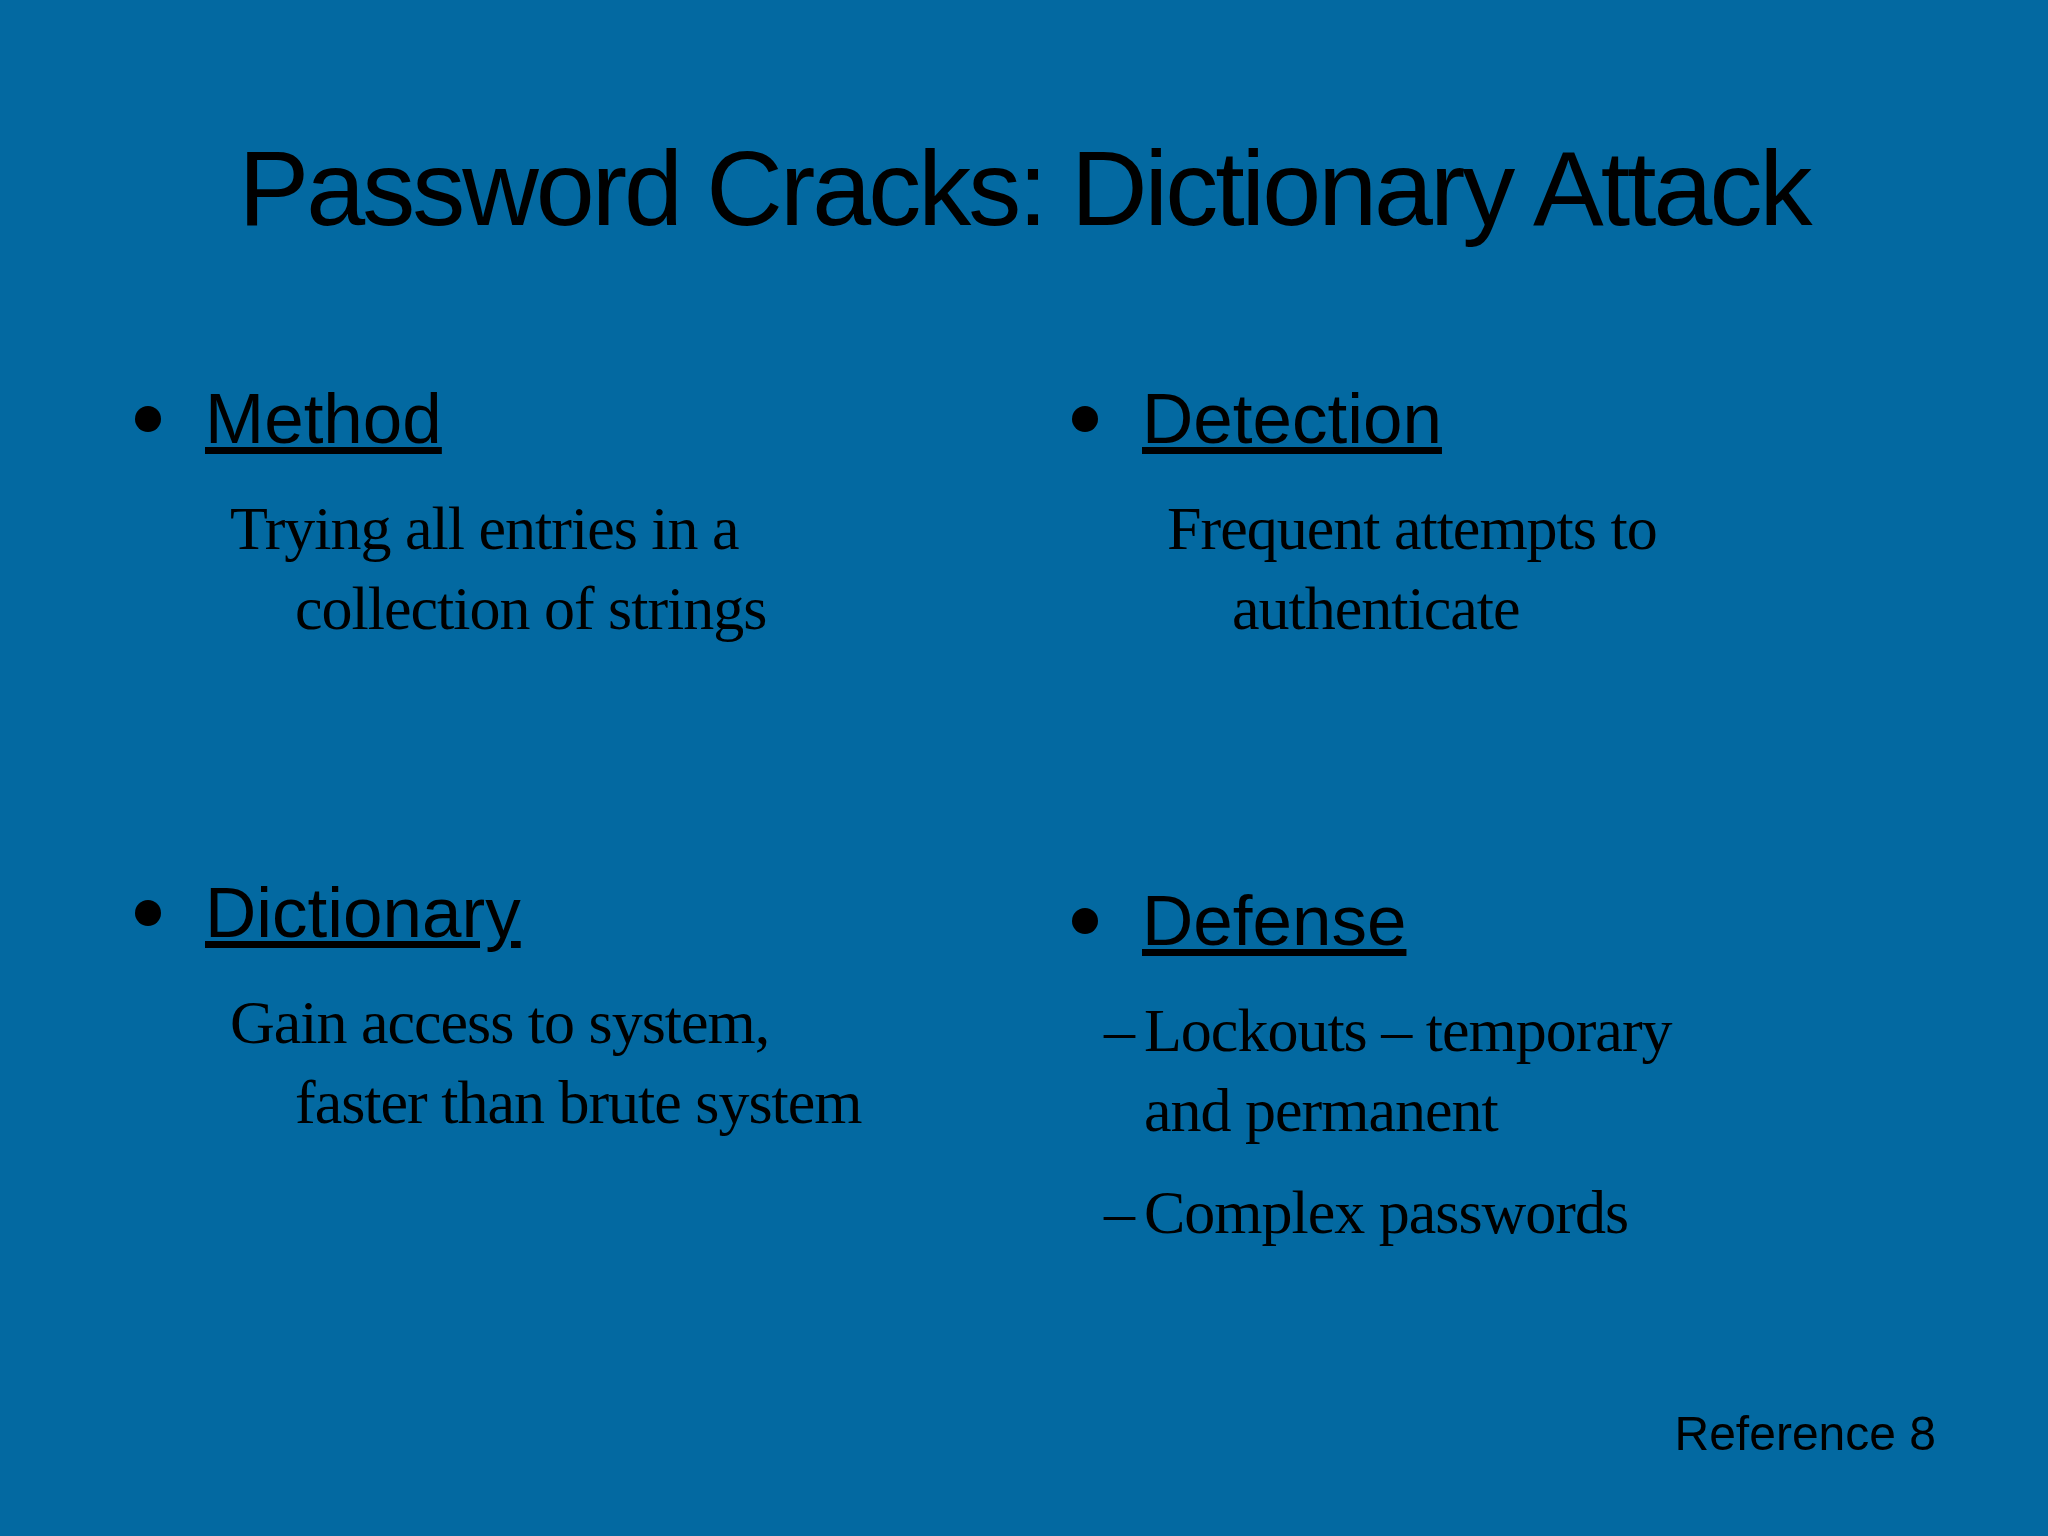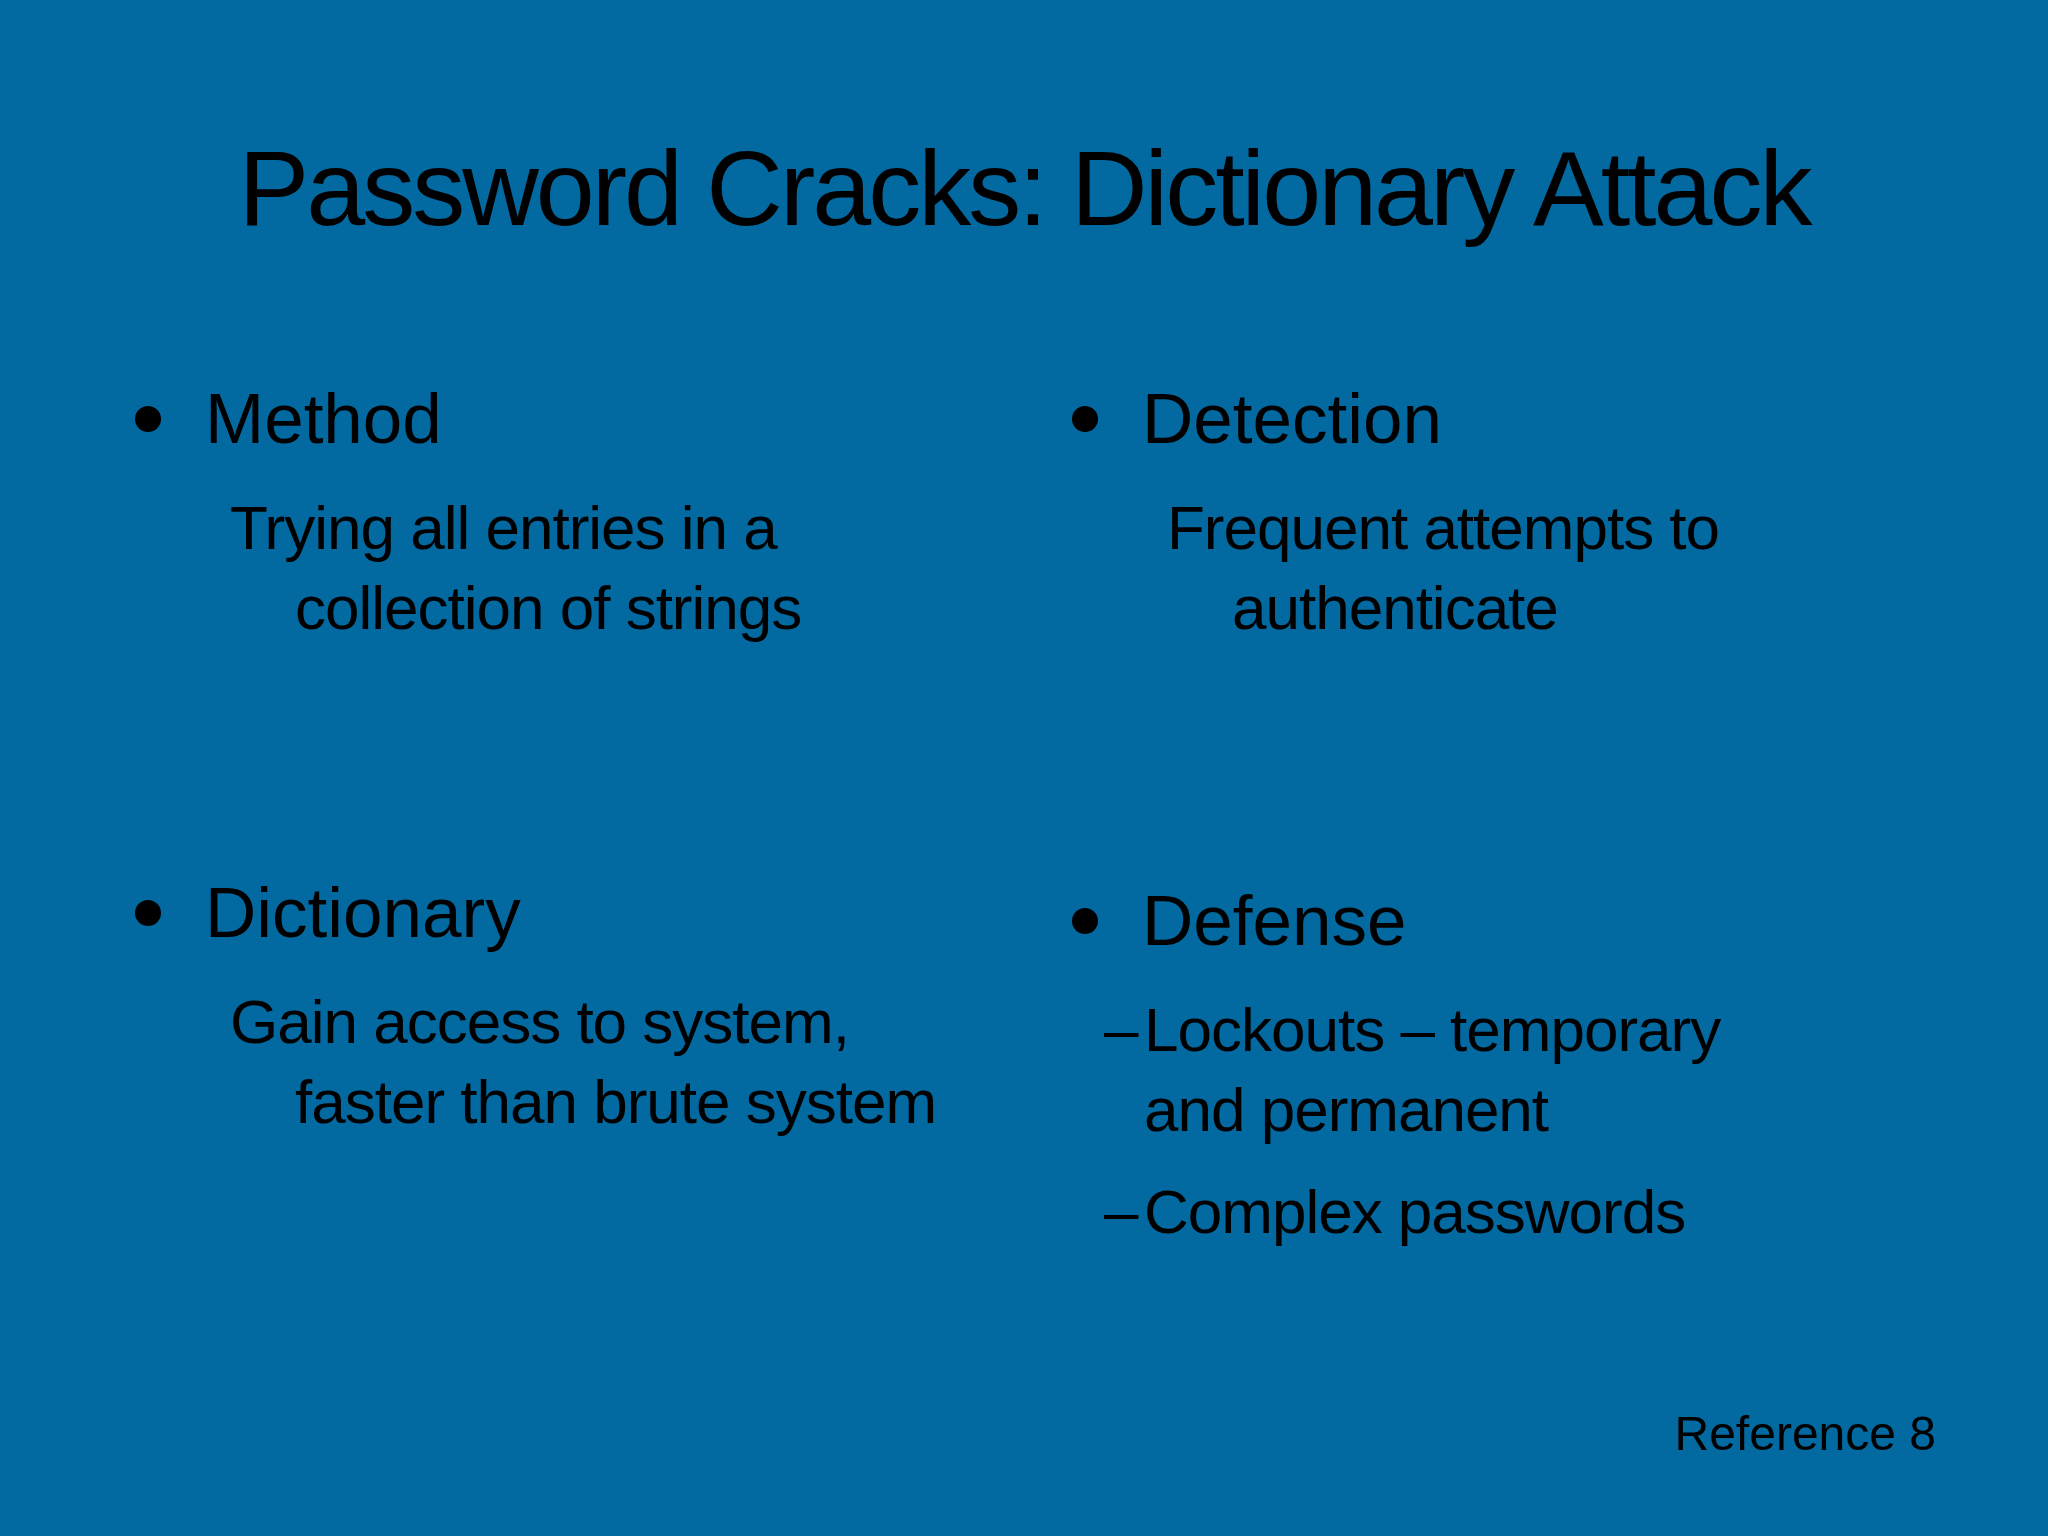--- a/index.html
+++ b/index.html
@@ -33,40 +33,42 @@
   }
   #sec-method     { left: 95px;   top: 384px; }
   #sec-detection  { left: 1032px; top: 384px; }
   #sec-motivation { left: 95px;   top: 878px; }
   #sec-defense    { left: 1032px; top: 886px; }
 
   .head-row {
     display: flex;
     align-items: center;
     height: 70px;
+    text-decoration: underline;
   }
   .dot {
     width: 26px;
     height: 26px;
     border-radius: 50%;
     background: #000000;
     margin-left: 40px;
     flex: none;
   }
   .heading {
     font-size: 71px;
     line-height: 70px;
     margin-left: 44px;
     white-space: nowrap;
   }
   .body {
     margin-top: 34px;
     font-size: 62px;
     line-height: 80px;
     letter-spacing: -1px;
+    font-family: Liberation Serif, serif;
   }
   .line { white-space: nowrap; }
   .l1 { margin-left: 135px; }
   .l2 { margin-left: 200px; }
 
   .dash-item {
     display: flex;
     margin-left: 72px;
   }
   .dash-item + .dash-item { margin-top: 22px; }

